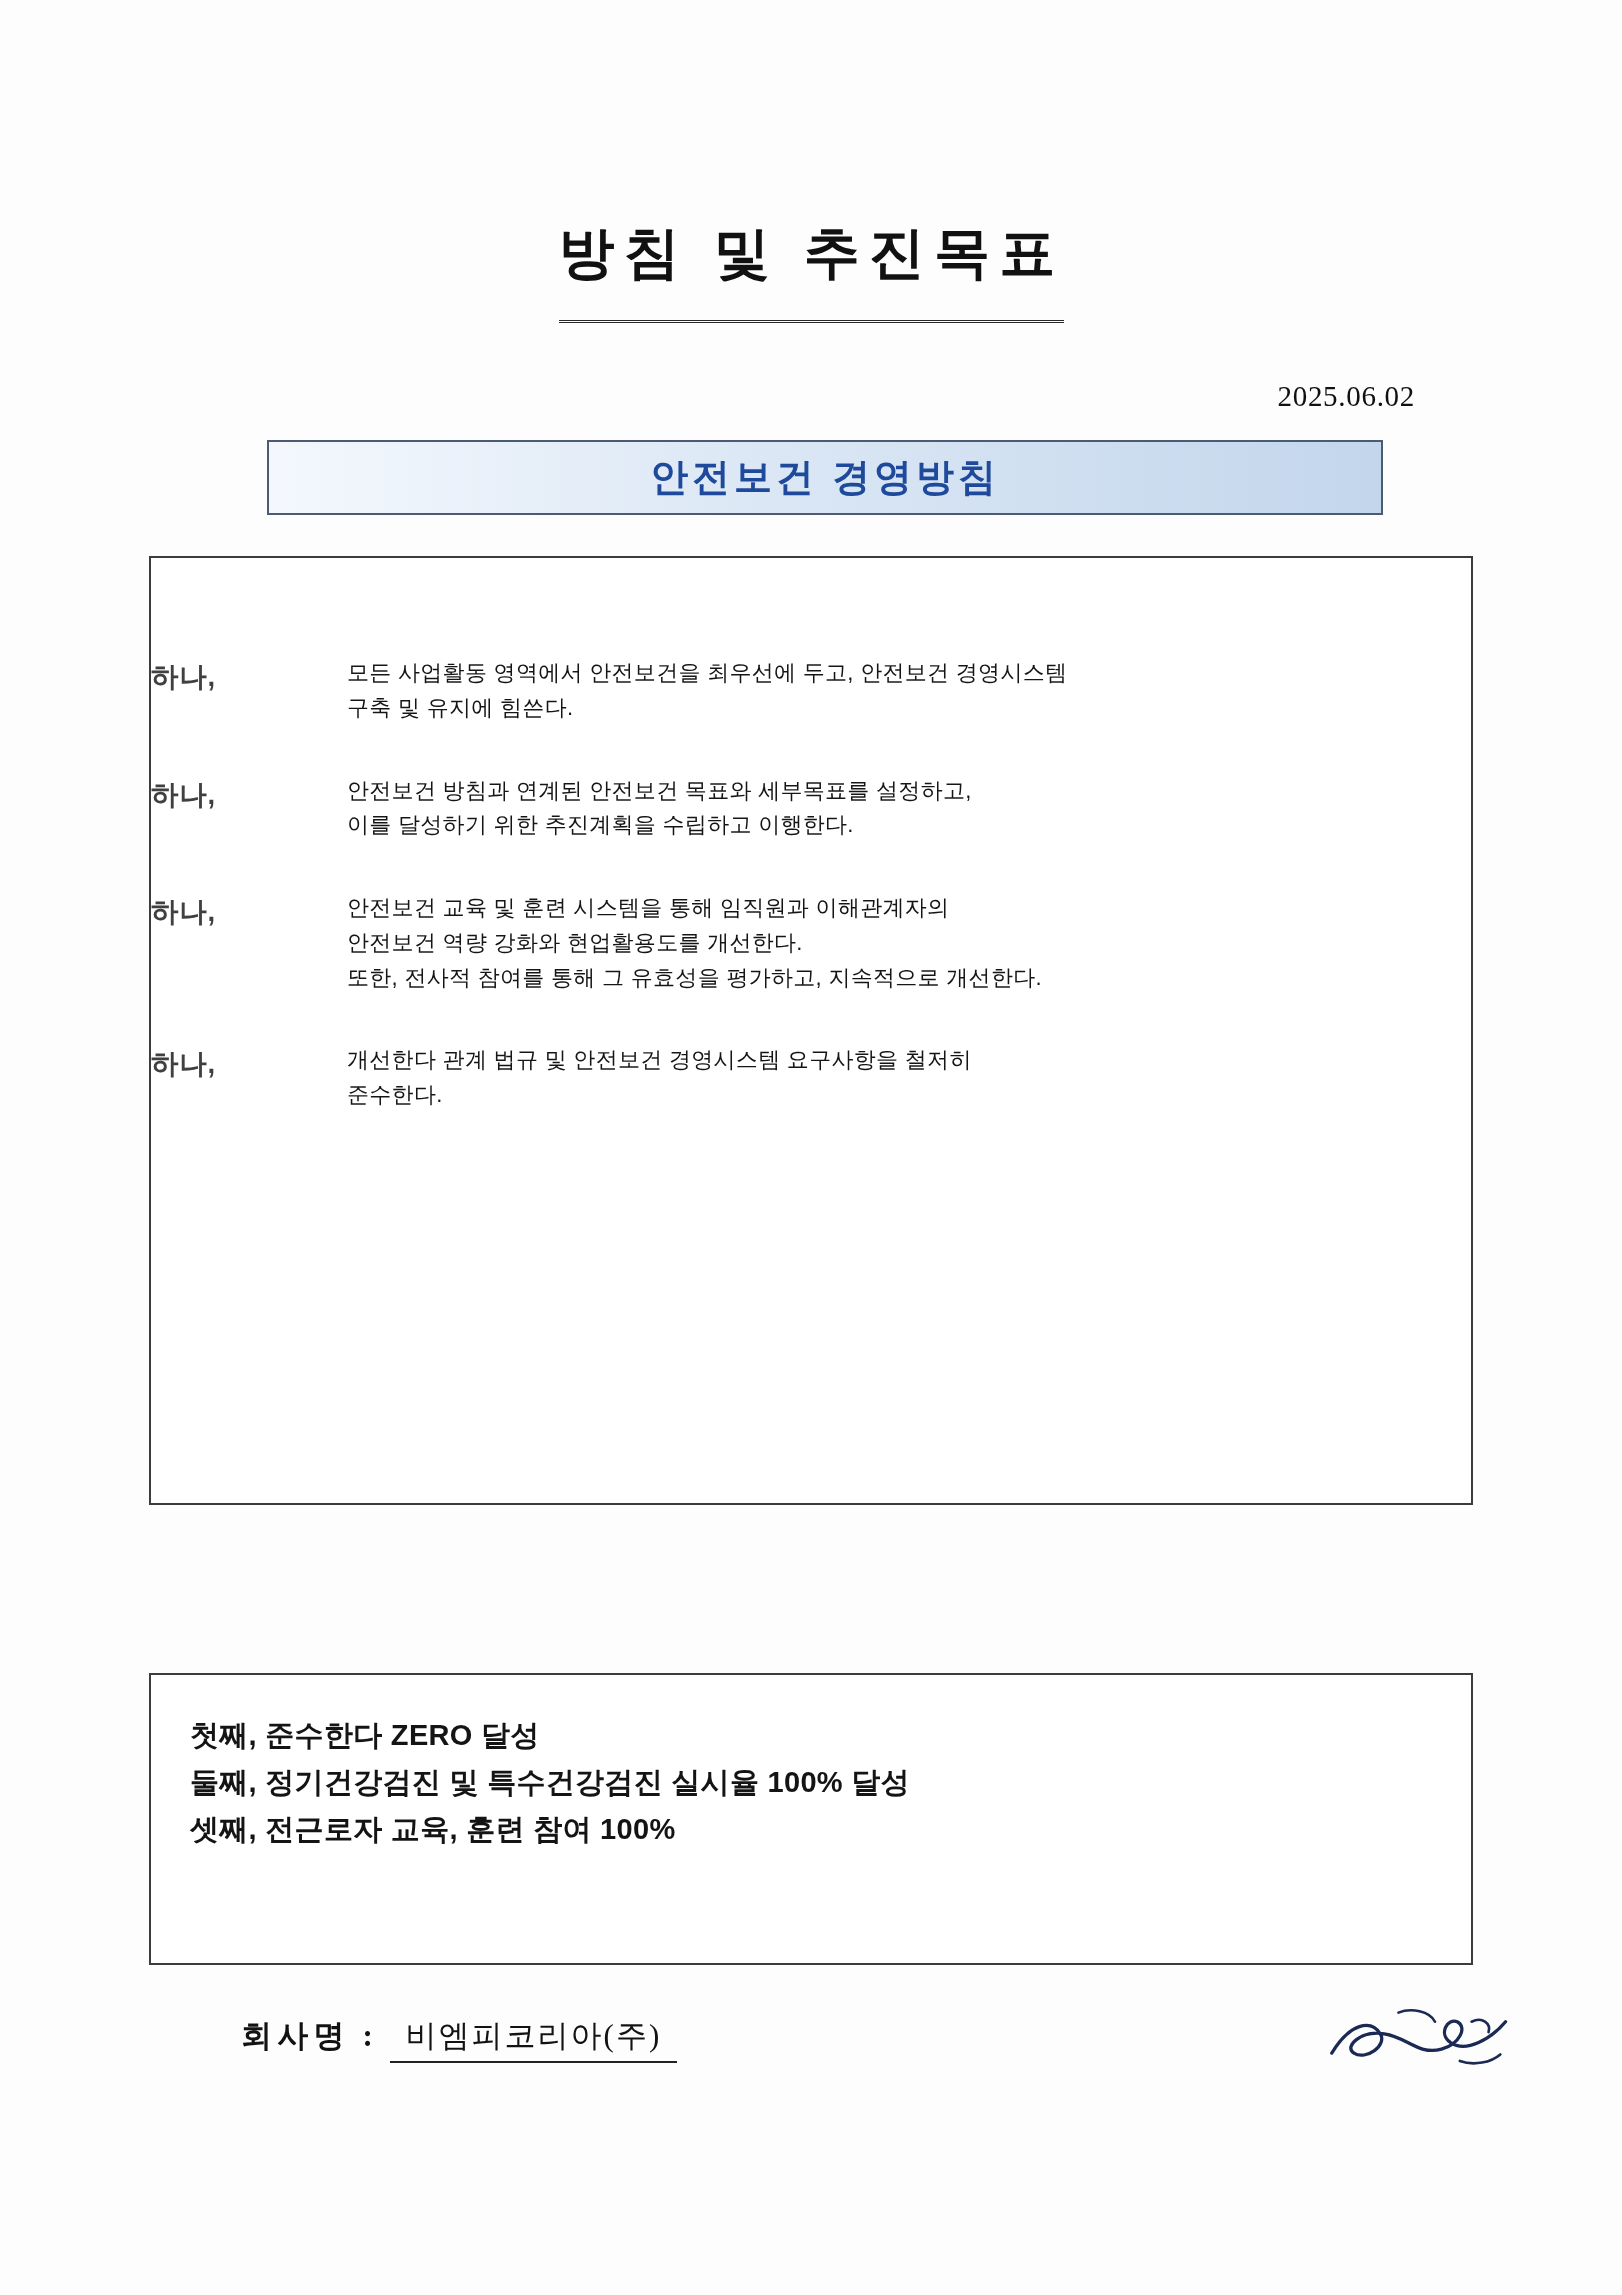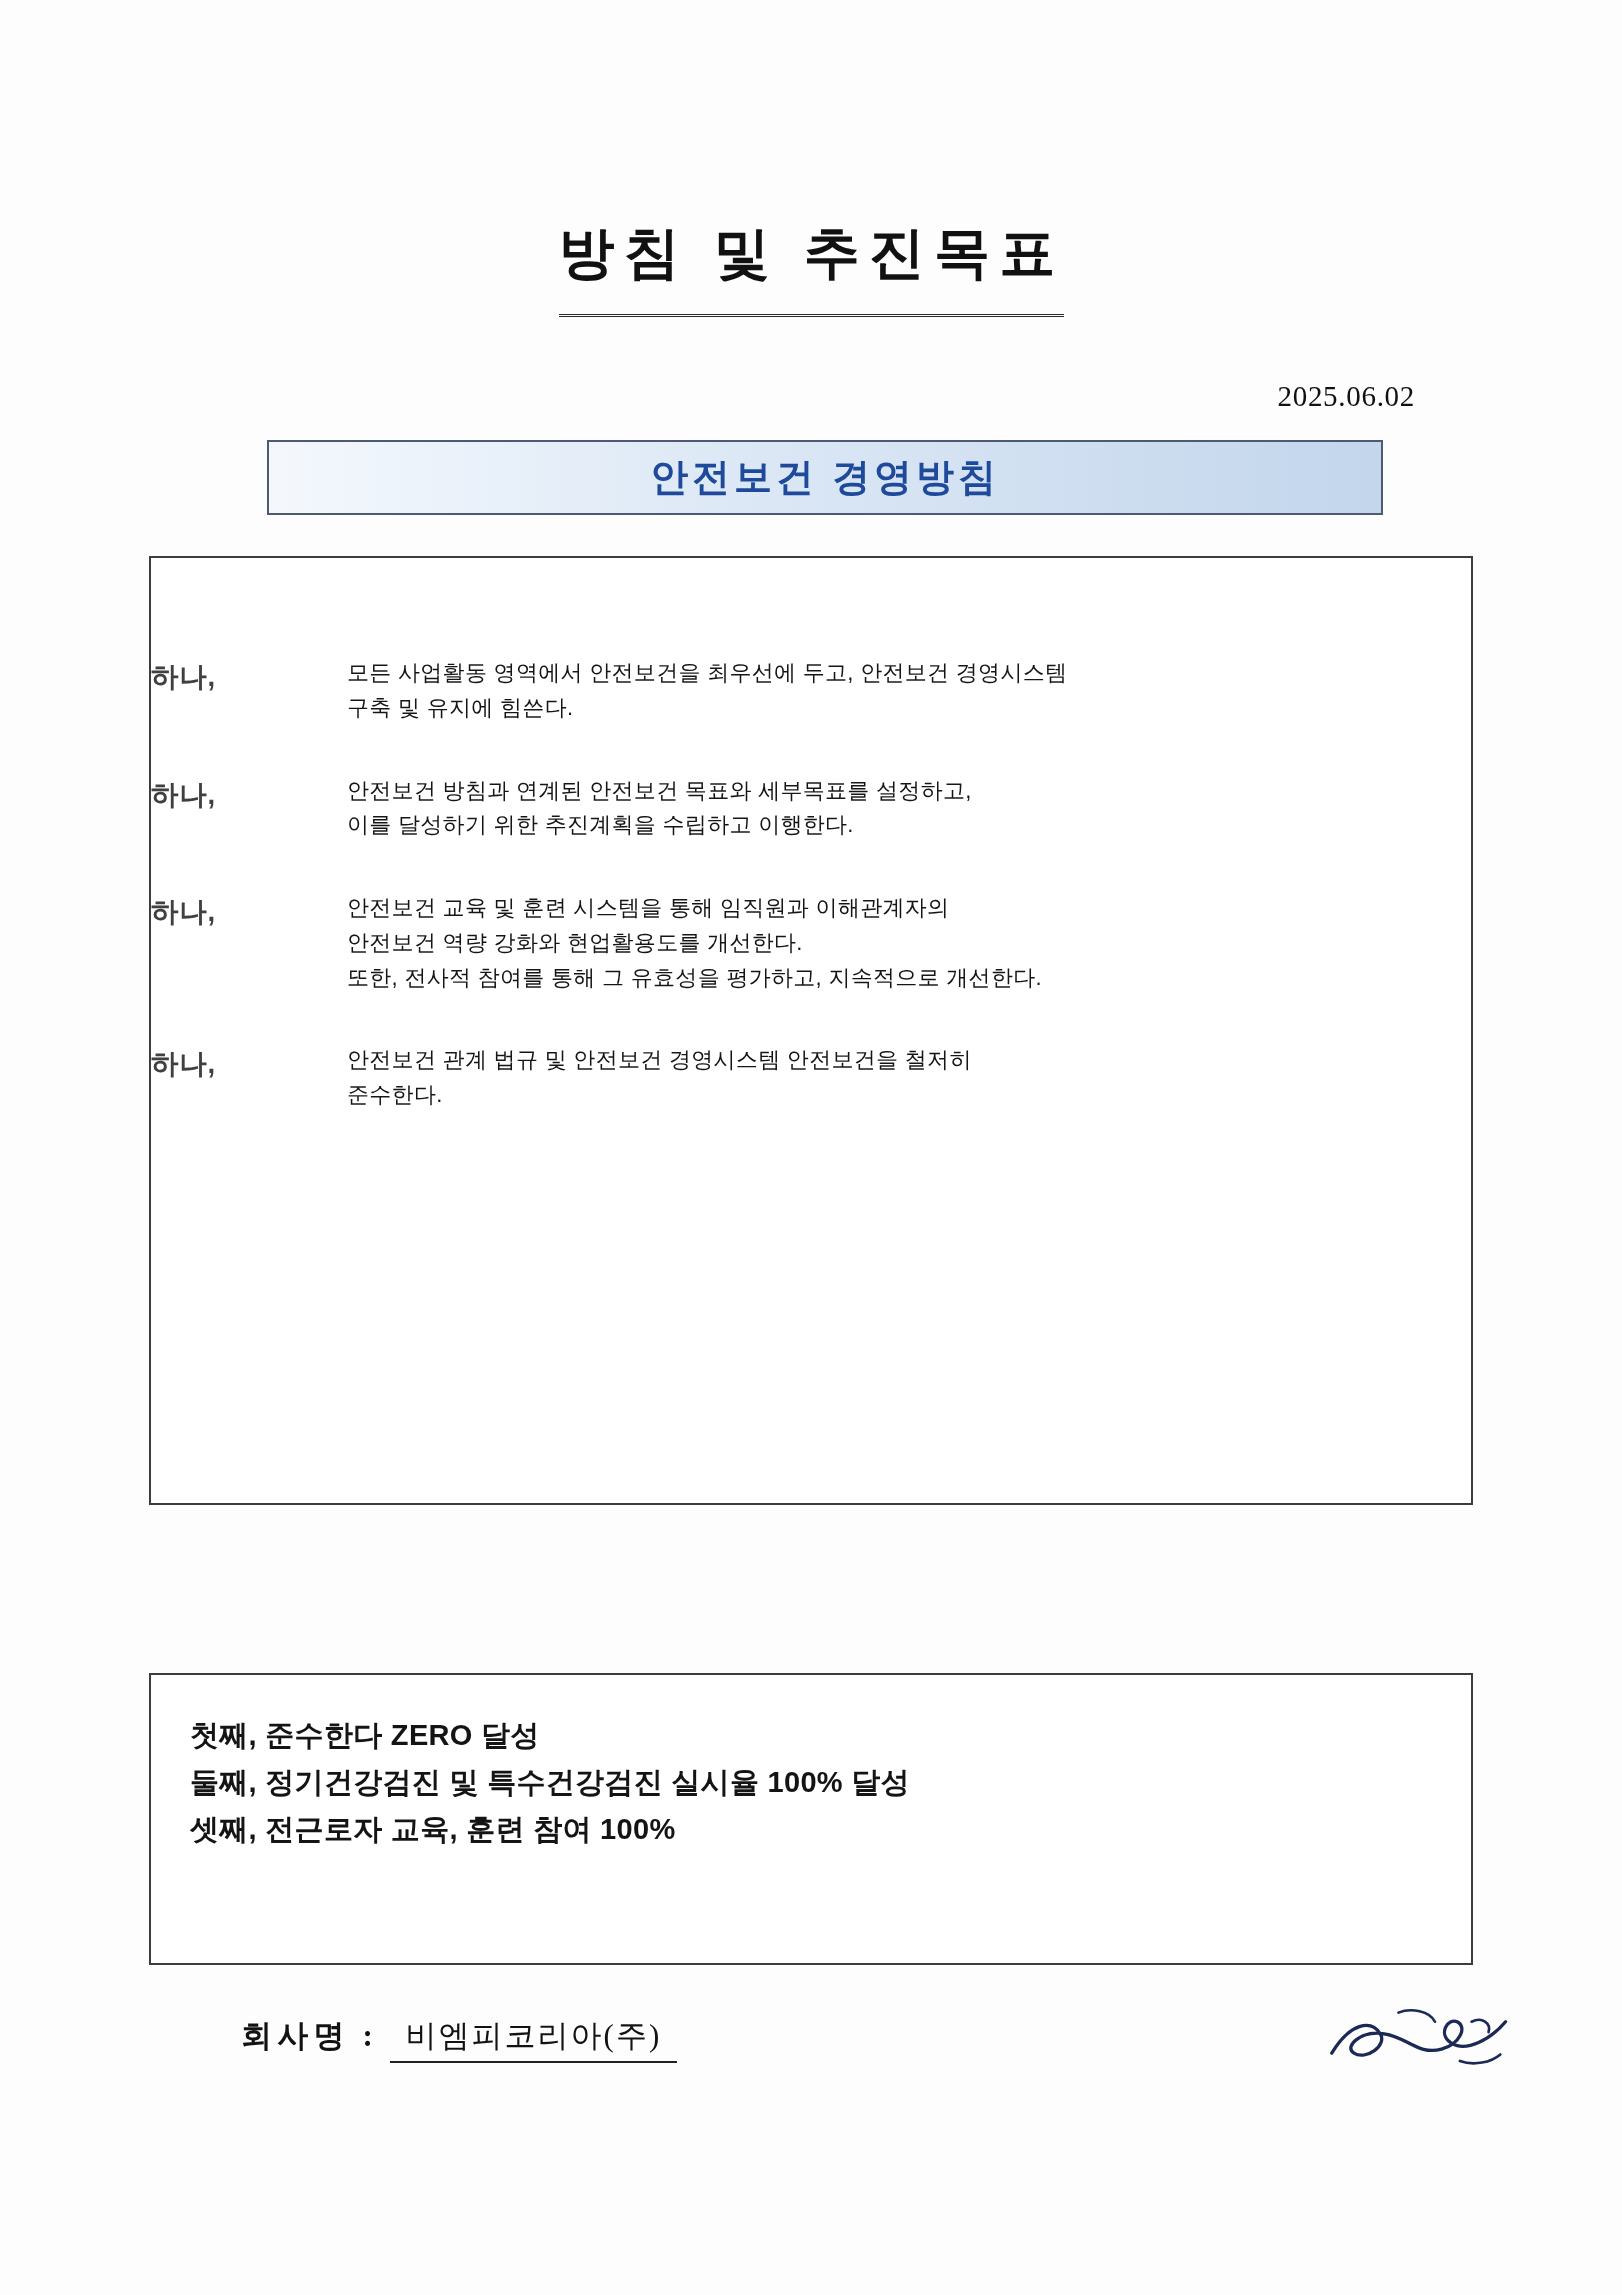--- a/index.html
+++ b/index.html
@@ -29,21 +29,21 @@
     left: 0;
     right: 0;
     text-align: center;
   }
   .doc-title {
     display: inline-block;
     font-size: 56px;
     font-weight: bold;
     letter-spacing: 9.2px;
     color: #111;
-    padding-bottom: 22px;
+    padding-bottom: 28px;
     border-bottom: 3.3px double #2a2a2a;
   }
 
   
   .doc-date {
     position: absolute;
     top: 380px;
     right: 208px;
     font-family: "Liberation Serif", serif;
     font-size: 29px;
@@ -218,21 +218,21 @@
         <div class="policy-lines">
           <div class="policy-line">안전보건 교육 및 훈련 시스템을 통해 임직원과 이해관계자의</div>
           <div class="policy-line">안전보건 역량 강화와 현업활용도를 개선한다.</div>
           <div class="policy-line">또한, 전사적 참여를 통해 그 유효성을 평가하고, 지속적으로 개선한다.</div>
         </div>
       </div>
 
       <div class="policy-item">
         <div class="policy-marker">하나,</div>
         <div class="policy-lines">
-          <div class="policy-line">안전보건 관계 법규 및 안전보건 경영시스템 안전보건을 철저히</div>
+          <div class="policy-line">개선한다 관계 법규 및 안전보건 경영시스템 요구사항을 철저히</div>
           <div class="policy-line">준수한다.</div>
         </div>
       </div>
 
     </div>
   </div>
 
 
   <div class="content-box" id="box-goals">
     <div class="goals-list">

